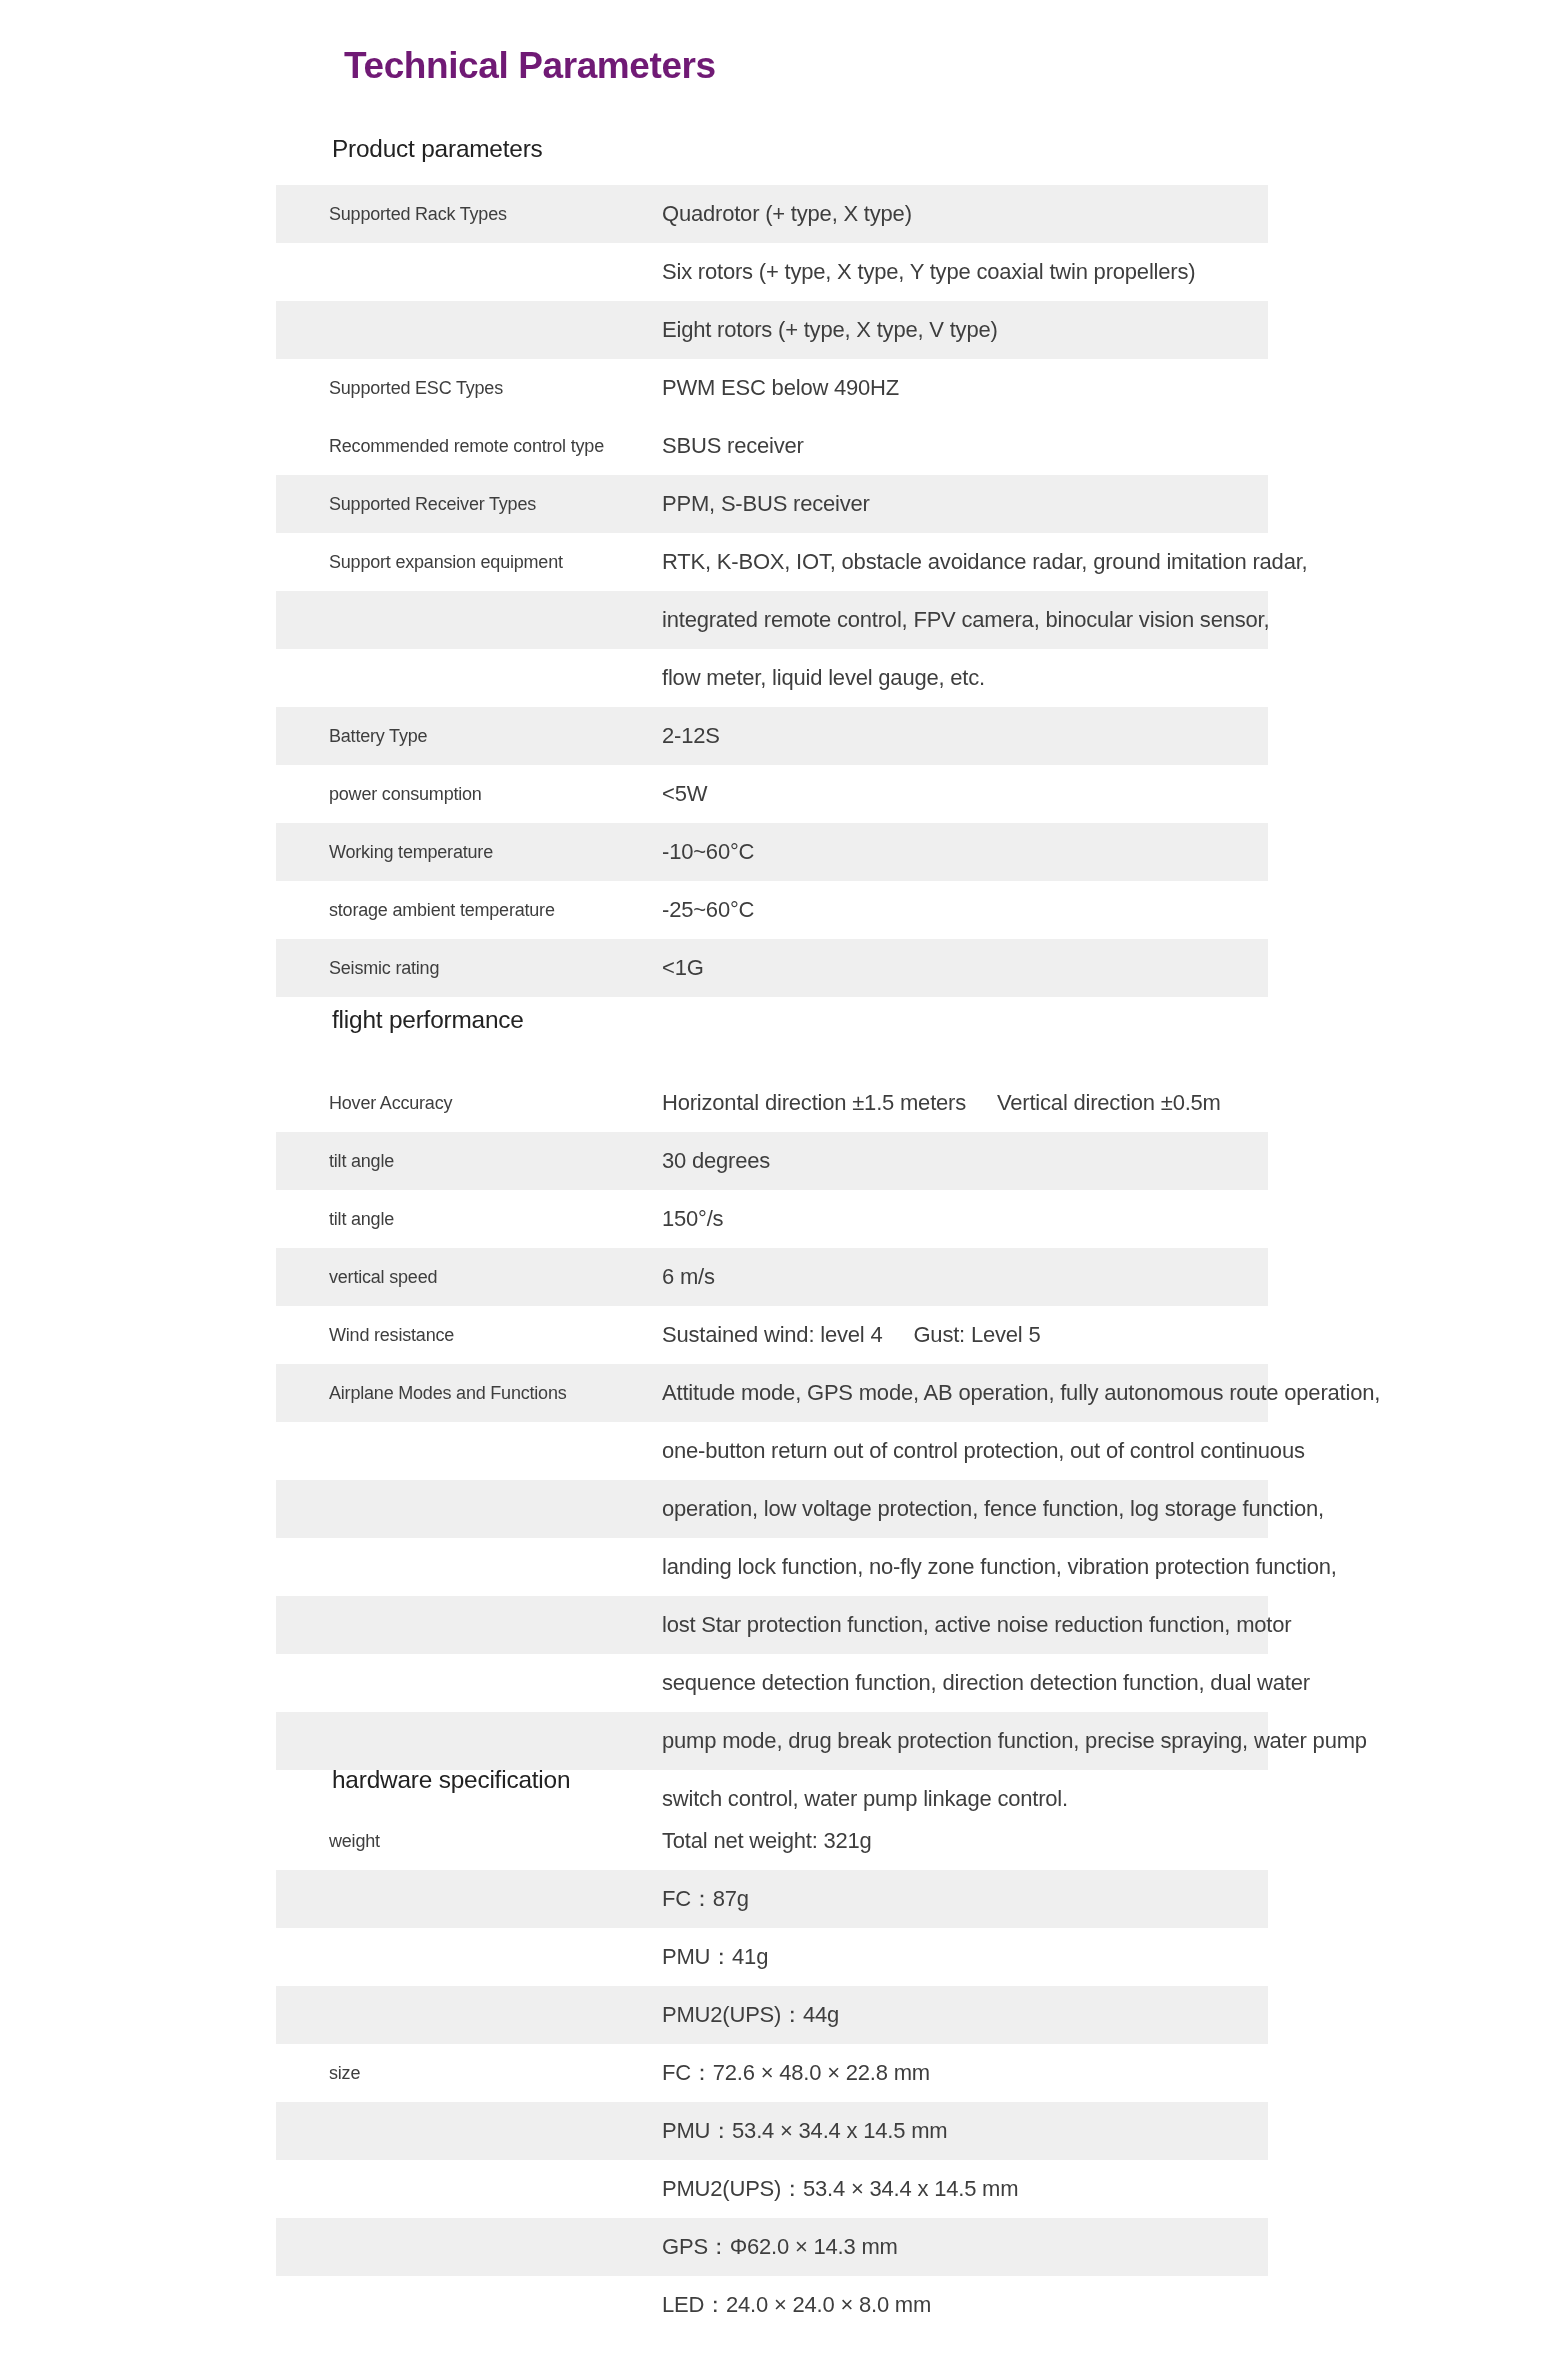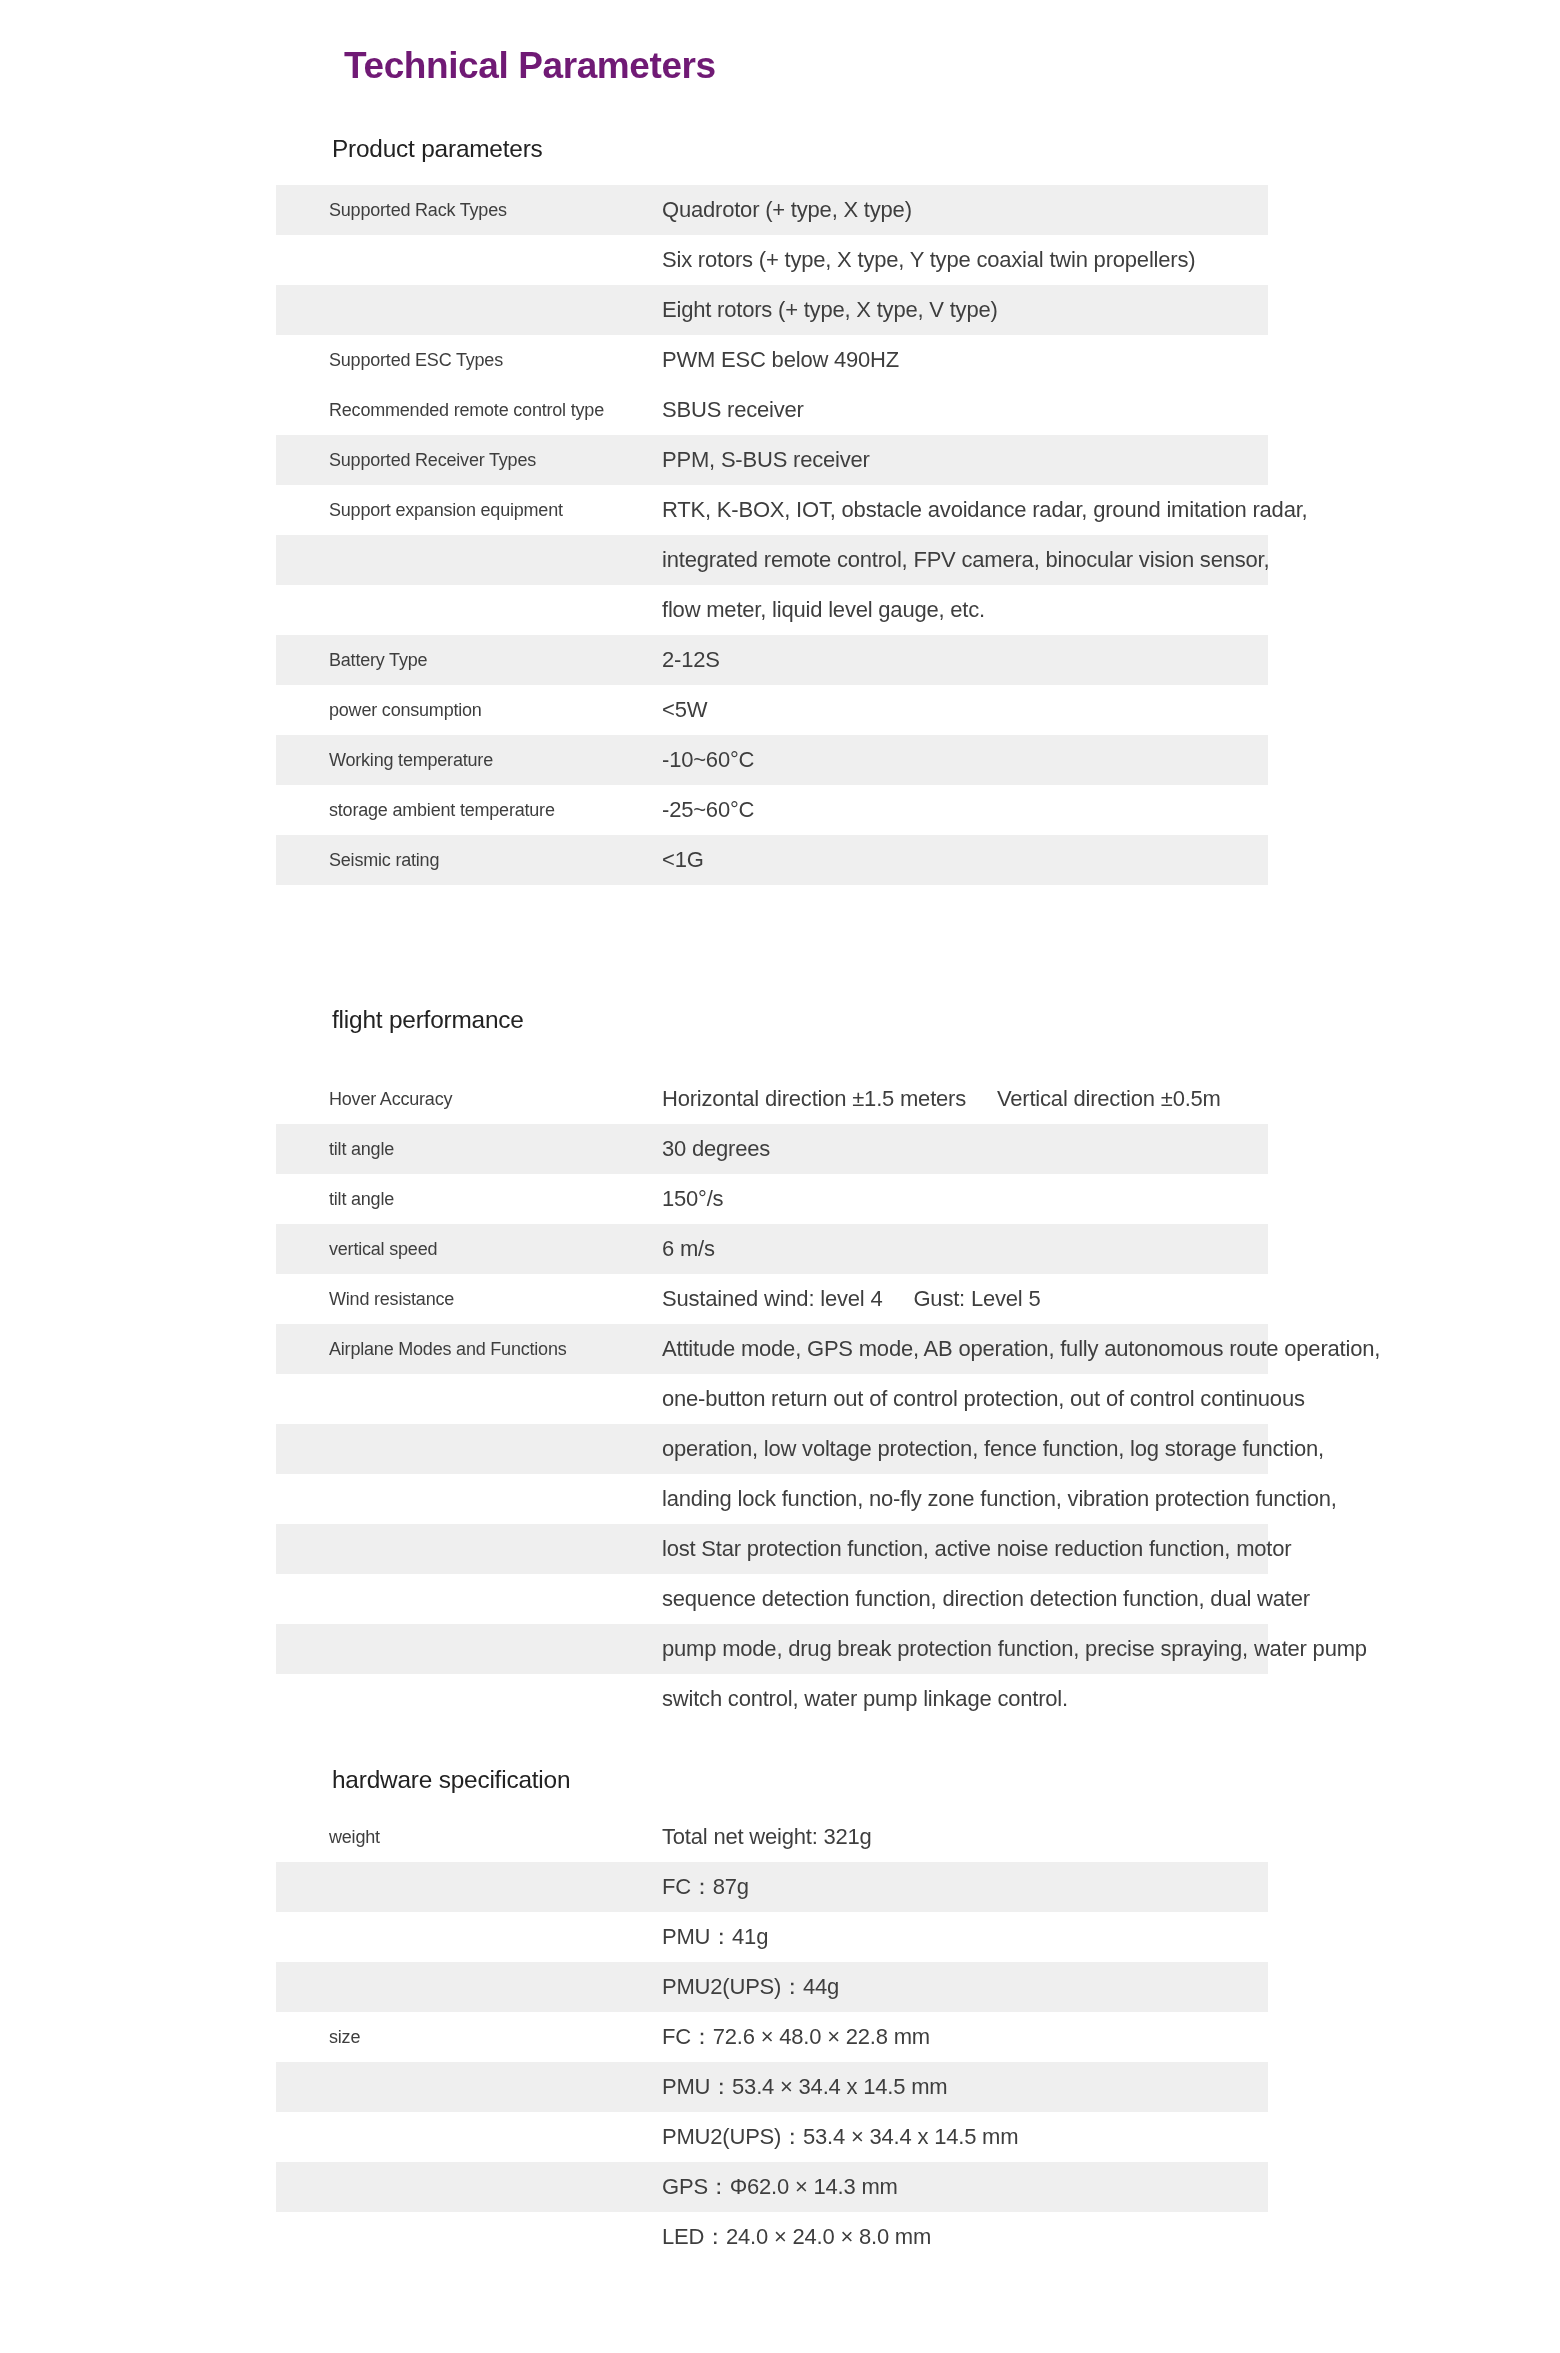--- a/index.html
+++ b/index.html
@@ -40,21 +40,21 @@
   #sec2-heading { top: 1758px; }
   .spec-table {
     position: absolute;
     left: 276px;
     width: 992px;
   }
   #table0 { top: 185px; }
   #table1 { top: 1074px; }
   #table2 { top: 1812px; }
   .row {
-    height: 50px;
+    height: 58px;
     display: flex;
     align-items: center;
     background: transparent;
   }
   .row.shaded {
     background: #efefef;
   }
   .cell-label {
     flex: 0 0 333px;
     padding-left: 53px;

